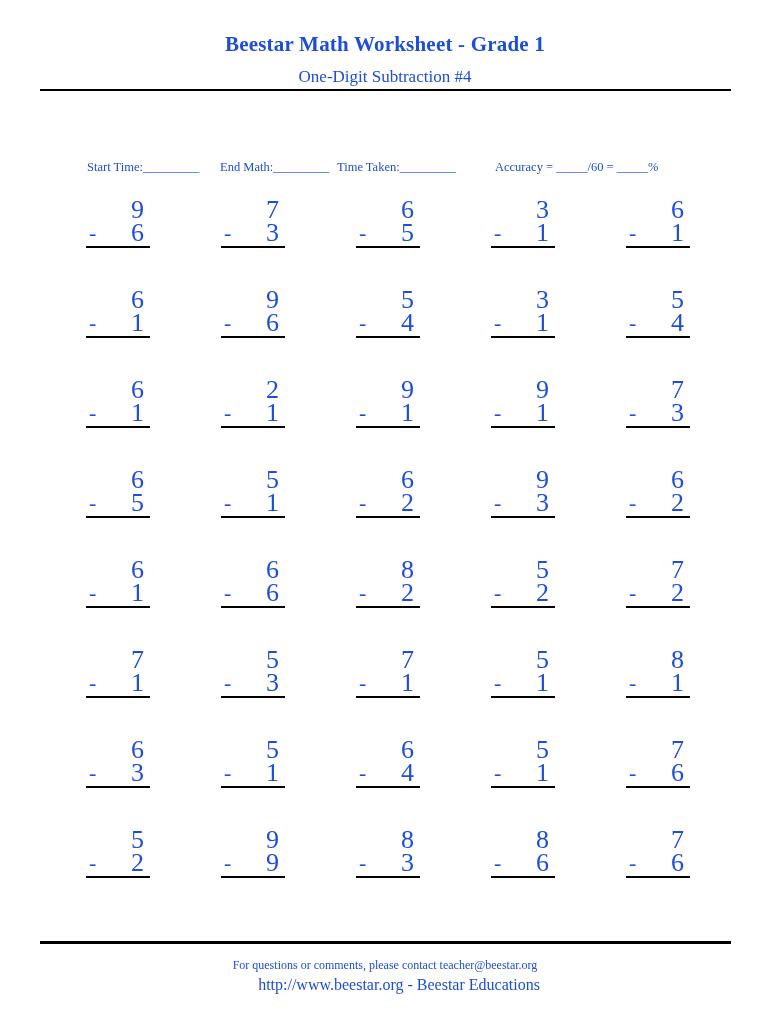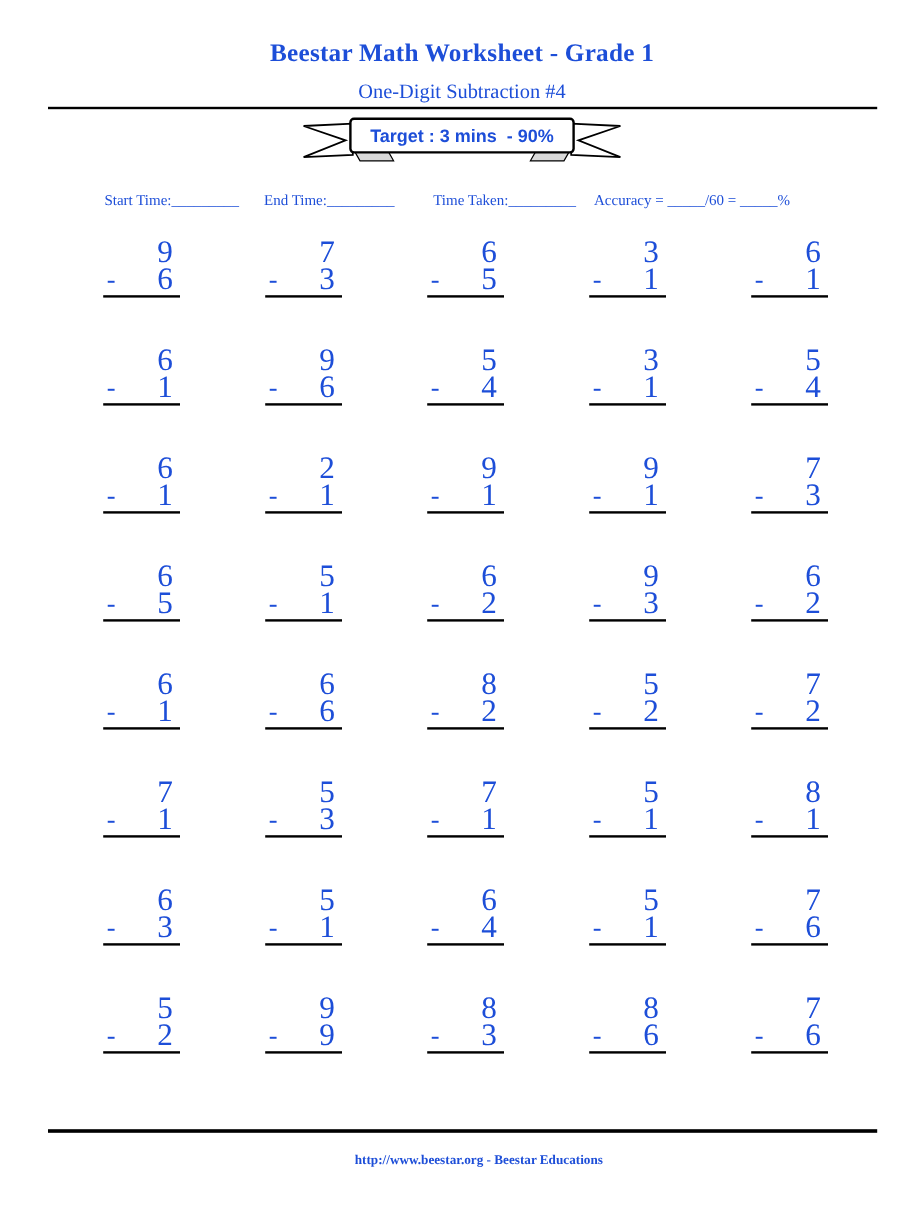--- a/index.html
+++ b/index.html
@@ -21,66 +21,56 @@
   .ribbon-text{position:absolute;left:40px;top:2px;width:186px;height:28px;
                display:flex;align-items:center;justify-content:center;
                font-family:"Liberation Sans",sans-serif;font-size:15px;font-weight:bold;white-space:pre;}
 
   
   .fields{position:absolute;top:160px;left:0;width:770px;height:20px;
           font-family:Liberation Serif, serif;font-size:12.5px;}
   .fields span{position:absolute;white-space:pre;}
   .f-start{left:87px;}
   .f-end{left:220px;}
-  .f-taken{left:361px;}
+  .f-taken{left:337px;}
   .f-acc{left:495px;}
 
   
   .problems{position:absolute;left:86px;top:197px;display:grid;
             grid-template-columns:repeat(5,135px);grid-auto-rows:90px;}
   .problem{width:64px;font-family:"Liberation Serif",serif;}
   .problem .top{font-size:26px;line-height:25px;text-align:right;padding-right:6px;}
   .problem .bottom{display:flex;justify-content:space-between;align-items:flex-end;
                    font-size:26px;line-height:22px;border-bottom:2px solid #000;padding-bottom:2px;}
   .problem .op{font-size:22px;line-height:22px;padding-left:3px;}
   .problem .sub{padding-right:6px;}
 
   
   .footer{position:absolute;top:958px;left:0;width:770px;text-align:center;
           font-family:"Liberation Serif",serif;}
   .footer-contact{font-size:12px;}
-  .footer-site{font-size:11px;font-weight:bold;margin-top:3px;padding-left:28px;}
+  .footer-site{font-size:16px;font-weight:normal;margin-top:3px;padding-left:28px;}
 </style>
 </head>
 <body>
 
 <div class="page">
 
   <div class="title">Beestar Math Worksheet - Grade 1</div>
 
   <div class="subtitle">
     <span>One-Digit Subtraction #4</span>
   </div>
 
   <div class="rule rule-top"></div>
 
-  <div class="ribbon">
-    <svg width="266" height="42" viewBox="0 0 266 42">
-      <polygon points="42,6 1,8 36,20 1,34 42,32" fill="#ffffff" stroke="#000000" stroke-width="1.5"></polygon>
-      <polygon points="224,6 265,8 230,20 265,34 224,32" fill="#ffffff" stroke="#000000" stroke-width="1.5"></polygon>
-      <polygon points="44,30 48,37 76,37 72,30" fill="#d9d9d9" stroke="#000000" stroke-width="1"></polygon>
-      <polygon points="222,30 218,37 190,37 194,30" fill="#d9d9d9" stroke="#000000" stroke-width="1"></polygon>
-      <rect x="40" y="2" width="186" height="28" rx="3" fill="#ffffff" stroke="#000000" stroke-width="2"></rect>
-    </svg>
-    <div class="ribbon-text">Target : 3 mins  - 90%</div>
-  </div>
 
   <div class="fields">
     <span class="f-start">Start Time:_________</span>
-    <span class="f-end">End Time:_________</span>
+    <span class="f-end">End Math:_________</span>
     <span class="f-taken">Time Taken:_________</span>
     <span class="f-acc">Accuracy = _____/60 = _____%</span>
   </div>
 
   <div class="problems">
     <div class="problem">
       <div class="top">9</div>
       <div class="bottom">
         <span class="op">-</span>
         <span class="sub">6</span>
@@ -396,16 +386,17 @@
       <div class="bottom">
         <span class="op">-</span>
         <span class="sub">6</span>
       </div>
     </div>
   </div>
 
   <div class="rule rule-bottom"></div>
 
   <div class="footer">
+    <div class="footer-contact">For questions or comments, please contact teacher@beestar.org</div>
     <div class="footer-site">http://www.beestar.org - Beestar Educations</div>
   </div>
 
 </div>
 
 </body></html>

